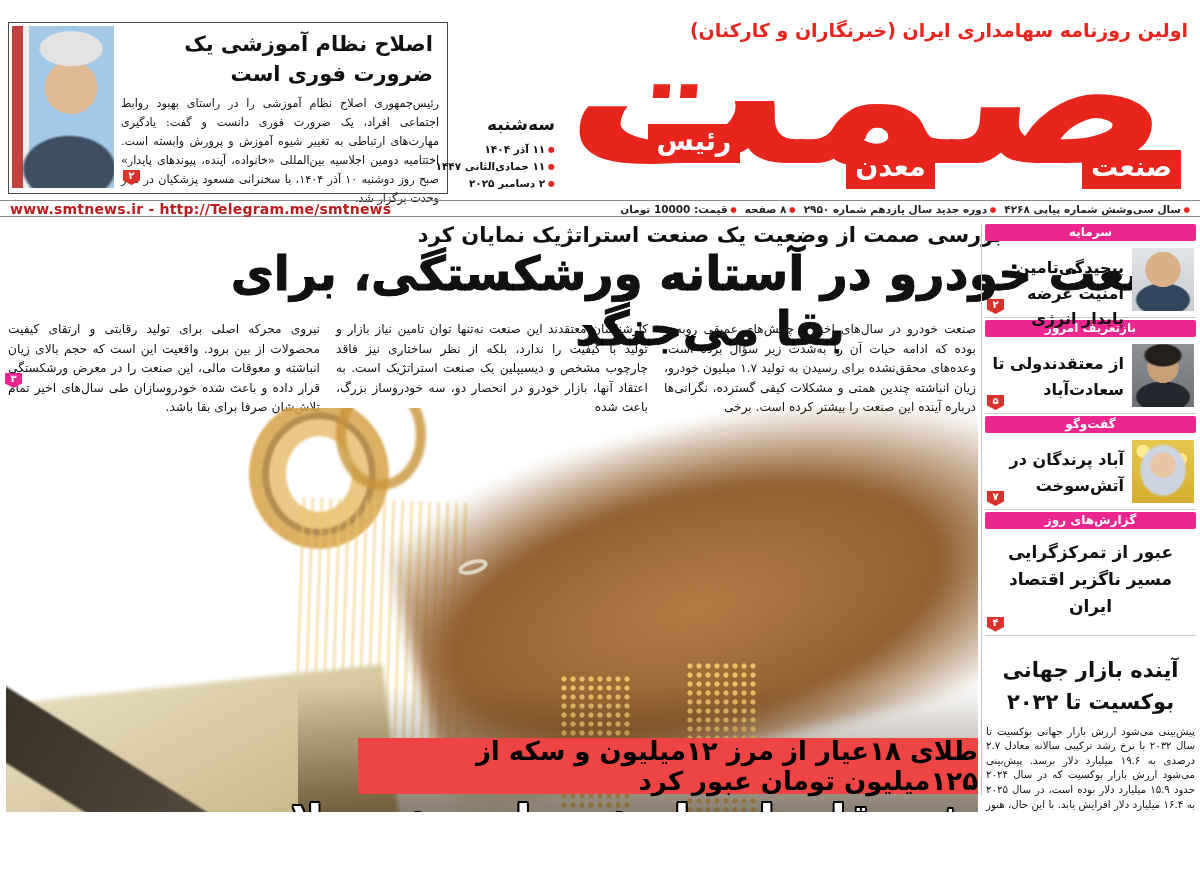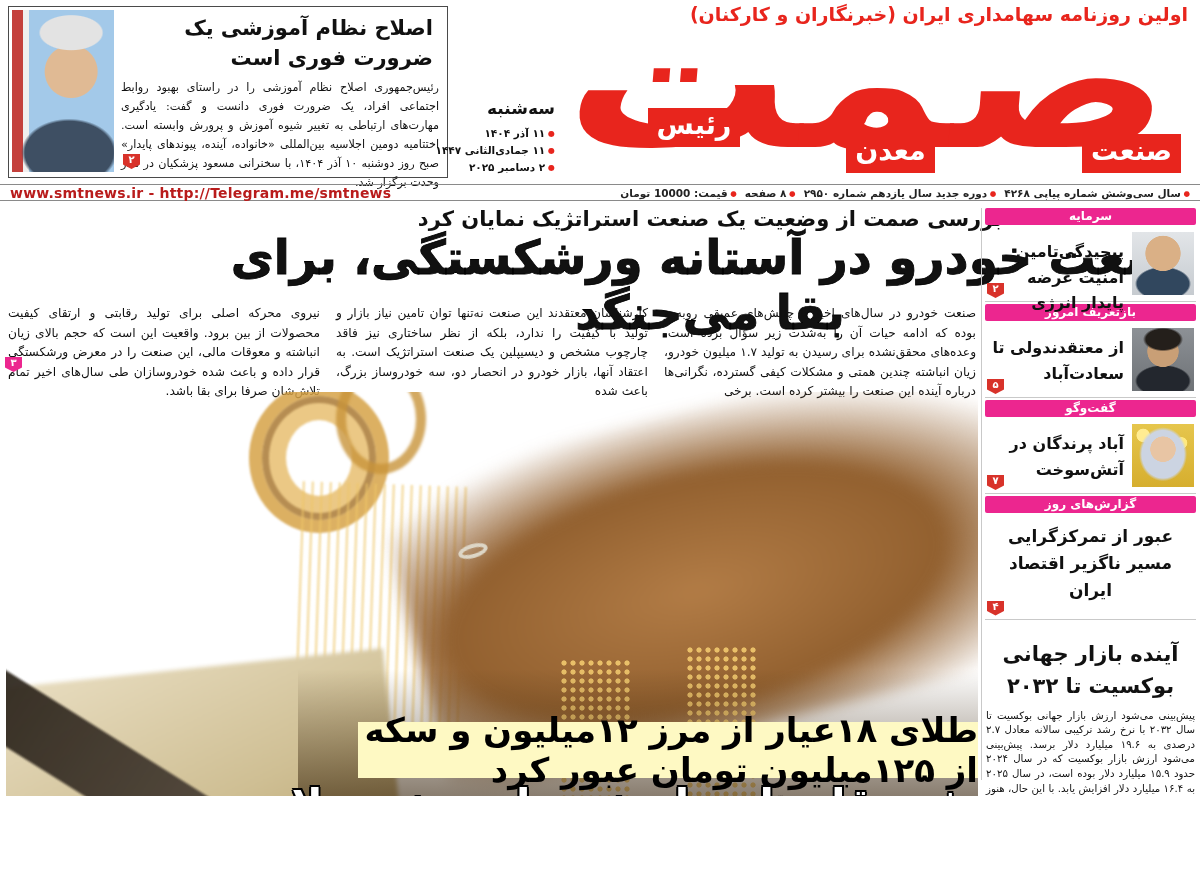--- a/index.html
+++ b/index.html
@@ -1,18 +1,18 @@
 <!DOCTYPE html>
 <html lang="fa" dir="rtl"><head>
 <meta charset="utf-8">
 <style>
   * { box-sizing: border-box; margin: 0; padding: 0; }
   html,body { background:#ffffff; }
   body { font-family: "DejaVu Sans", sans-serif; color:#111; }
-  .page { position:relative; width:1200px; height:796px; background:#fff; overflow:hidden; margin:0 auto; direction:rtl; }
+  .page { position:relative; width:1200px; height:796px; background:#fff; overflow:hidden; margin:16px auto; direction:rtl; }
 
   
   .topbox { position:absolute; left:8px; top:6px; width:440px; height:172px; border:1px solid #4a4a4a; background:#fff; }
   .topbox-photo { position:absolute; left:3px; top:3px; width:102px; height:162px;
     background:
       radial-gradient(ellipse 36px 20px at 58% 14%, #e3e3e3 85%, rgba(0,0,0,0) 90%),
       radial-gradient(circle 27px at 58% 38%, #e0ba94 96%, rgba(0,0,0,0)),
       radial-gradient(ellipse 48px 34px at 56% 88%, #3e4f63 92%, rgba(0,0,0,0)),
       linear-gradient(90deg, #c4403c 0 11%, #efefef 11% 17%, #a3c9e9 17% 100%);
   }
@@ -69,21 +69,21 @@
   .p-tray { position:absolute; left:-2%; top:60%; width:42%; height:46%; background:linear-gradient(160deg, #e9dec2, #cfbf94 60%, #b7a26e); filter:blur(2px); transform:rotate(-6deg); }
   .p-rail { position:absolute; left:-4%; top:55%; width:54%; height:14%; background:linear-gradient(90deg,#241d14,#4c4238 60%,#2e261c); transform:rotate(32deg); transform-origin:left top; filter:blur(1px); opacity:.92; }
   .p-tassel { position:absolute; width:72px; height:180px; background:radial-gradient(circle 2.6px at 4px 4px, rgba(244,204,112,.95) 0 2.2px, rgba(0,0,0,0) 3px); background-size:9px 9px; filter:blur(.4px); opacity:.92; }
   .p-tassel.t1 { left:57%; top:58%; }
   .p-tassel.t2 { left:70%; top:55%; }
   .p-shade { position:absolute; right:0; bottom:0; width:70%; height:40%; background:linear-gradient(180deg, rgba(80,52,16,0), rgba(54,34,10,.85)); }
   .p-glow { position:absolute; border-radius:50%; background:radial-gradient(circle, rgba(255,255,255,.95), rgba(255,255,255,0) 70%); }
   .g1 { left:5%; top:28%; width:90px; height:120px; }
   .g2 { left:13%; top:52%; width:70px; height:90px; }
 
-  .caption-bar { position:absolute; right:0; top:330px; width:620px; height:56px; background:#fef9c3; display:flex; align-items:center; justify-content:center; font-size:34px; font-weight:bold; color:#000; }
+  .caption-bar { position:absolute; right:0; top:330px; width:620px; height:56px; background:#ef4444; display:flex; align-items:center; justify-content:center; font-size:26px; font-weight:bold; color:#000; }
   .overlay-title { position:absolute; right:14px; top:388px; font-size:42px; font-weight:bold; color:#fff; white-space:nowrap;
     text-shadow: 2px 0 0 #000, -2px 0 0 #000, 0 2px 0 #000, 0 -2px 0 #000, 1.6px 1.6px 0 #000, -1.6px -1.6px 0 #000, 1.6px -1.6px 0 #000, -1.6px 1.6px 0 #000; }
   .photo-badge { position:absolute; left:483px; top:432px; }
   .watermark { position:absolute; left:536px; top:430px; width:216px; height:34px; background:rgba(222,40,34,.78); border-radius:5px; color:#fff; font-weight:bold; font-size:21px; display:flex; align-items:center; justify-content:center; letter-spacing:1px; }
   .watermark::after { content:""; position:absolute; left:38%; bottom:-12px; border:8px solid rgba(0,0,0,0); border-top-color:rgba(222,40,34,.78); }
 
   
   .vdivider { position:absolute; right:218px; top:208px; bottom:16px; width:1px; background:#c9c9c9; }
   .sidebar { position:absolute; right:4px; top:208px; width:211px; }
   .sec-header { background:#ec268f; color:#fff; text-align:center; font-size:12px; font-weight:bold; height:17px; line-height:16px; border-radius:2px; margin-bottom:2px; }

